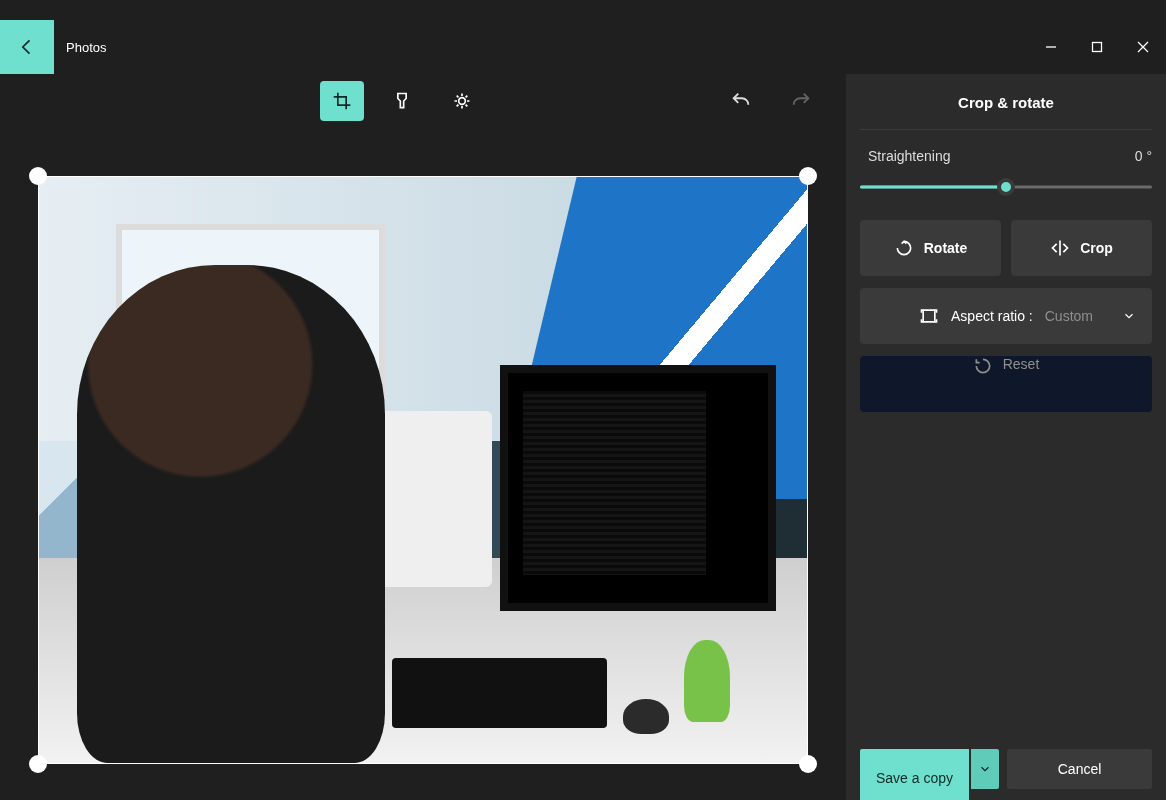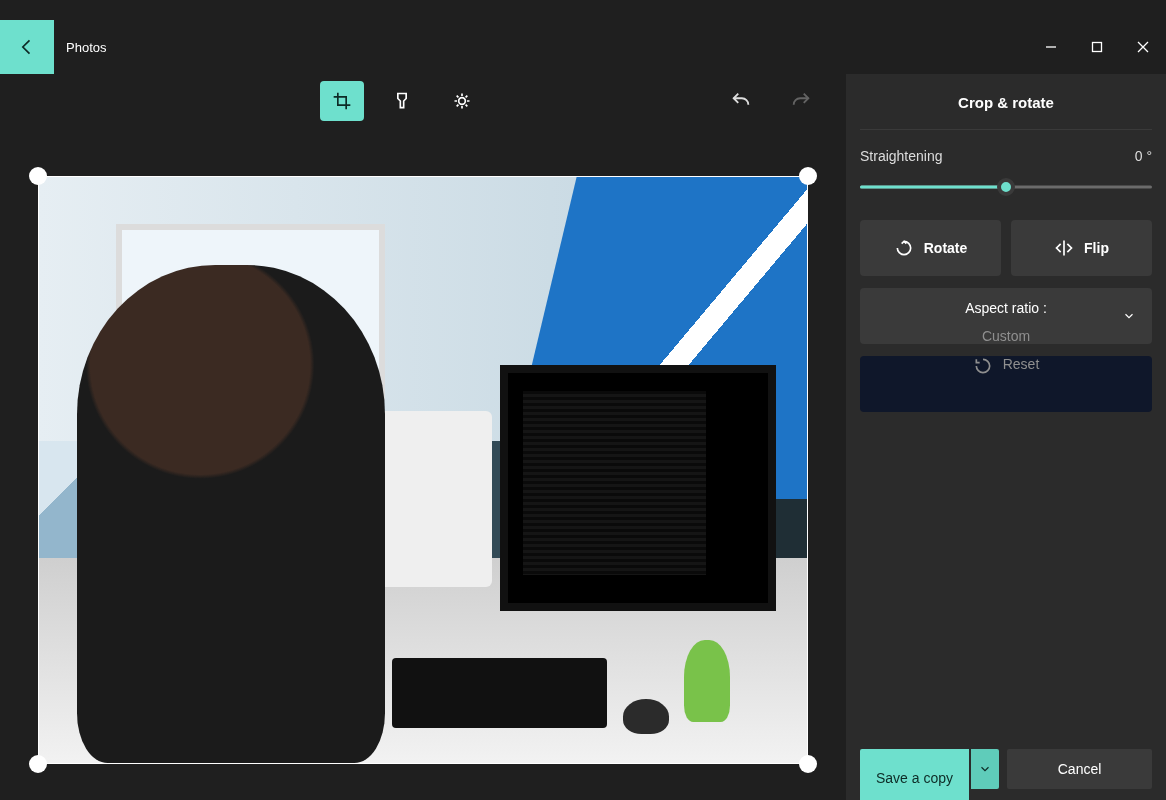--- a/index.html
+++ b/index.html
@@ -50,31 +50,31 @@
 
   .crop-handle { position: absolute; width: 18px; height: 18px; background: #fff; border-radius: 50%; }
   .h-tl { left: -9px; top: -9px; }
   .h-tr { right: -9px; top: -9px; }
   .h-bl { left: -9px; bottom: -9px; }
   .h-br { right: -9px; bottom: -9px; }
 
   
   .side-panel { width: 320px; background: #2b2b2b; display: flex; flex-direction: column; padding: 20px 14px 14px 14px; }
   .panel-title { text-align: center; font-size: 15px; font-weight: 600; padding-bottom: 18px; border-bottom: 1px solid #3a3a3a; margin-bottom: 18px; }
-  .straighten-row { display: flex; justify-content: space-between; font-size: 14px; color: #ddd; margin-bottom: 12px; }
+  .straighten-row { display: flex; justify-content: space-between; font-size: 14px; color: #ddd; margin-bottom: 12px; margin-left: 8px; }
   .slider-track { position: relative; height: 22px; margin-bottom: 22px; cursor: pointer; }
   .track-bg { position: absolute; left:0; right:0; top:50%; height:3px; background:#6b6b6b; transform: translateY(-50%); border-radius:2px; }
   .track-fill { position:absolute; left:0; width:50%; top:50%; height:3px; background:#6ee0cd; transform:translateY(-50%); border-radius:2px; }
   .track-thumb { position:absolute; left:50%; top:50%; width:18px; height:18px; background:#6ee0cd; border:4px solid #3a3a3a; border-radius:50%; transform:translate(-50%,-50%); }
 
   .btn-row { display:flex; gap:10px; margin-bottom:12px; }
   .panel-btn { flex:1; height:56px; background:#3a3a3a; border-radius:4px; display:flex; align-items:center; justify-content:center; gap:10px; font-size:14px; cursor:pointer;font-weight:bold; }
   .panel-btn svg { width:20px; height:20px; fill:none; stroke:#fff; }
 
-  .aspect-btn { height:56px; background:#3a3a3a; border-radius:4px; display:flex; align-items:center; padding:0 16px; gap:12px; font-size:14px; cursor:pointer; margin-bottom:12px; justify-content:center; position:relative;flex-direction:column;}
+  .aspect-btn { height:56px; background:#3a3a3a; border-radius:4px; display:flex; align-items:center; padding:0 16px; gap:12px; font-size:14px; cursor:pointer; margin-bottom:12px; justify-content:center; position:relative;}
   .aspect-val { color:#8f8f8f; }
   .aspect-btn .chev { position:absolute; right:16px; }
 
   .reset-btn { height:56px; background:#0f172a; border-radius:4px; display:flex; align-items:flex-start; justify-content:center; gap:10px; font-size:14px; color:#8f8f8f; cursor:pointer; }
   .reset-btn svg { stroke:#8f8f8f; }
 
   .panel-spacer { flex:1; }
 
   .footer-row { display:flex; gap:8px; align-items:stretch; }
   .save-btn { flex:0 0 auto; display:flex; }
@@ -191,21 +191,21 @@
         <svg viewBox="0 0 24 24" stroke-width="2">
             <path d="M4 12a8 8 0 108-8"></path>
             <path d="M8 4l4 0 0 4" transform="rotate(-45 12 4)"></path>
           </svg>
         <span>Rotate</span>
       </div>
       <div class="panel-btn">
         <svg viewBox="0 0 24 24" stroke-width="2">
             <path d="M12 3v18M8 7l-5 5 5 5M16 7l5 5-5 5"></path>
           </svg>
-        <span>Flip</span>
+        <span>Crop</span>
       </div>
     </div>
 
     <div class="aspect-btn">
       <svg viewBox="0 0 24 24" width="20" height="20" stroke="#fff" stroke-width="2" fill="none">
           <rect x="5" y="5" width="14" height="14" rx="1"></rect>
           <path d="M3 8V5h3M21 8V5h-3M3 16v3h3M21 16v3h-3"></path>
         </svg>
       <span>Aspect ratio :</span>
       <span class="aspect-val">Custom</span>

